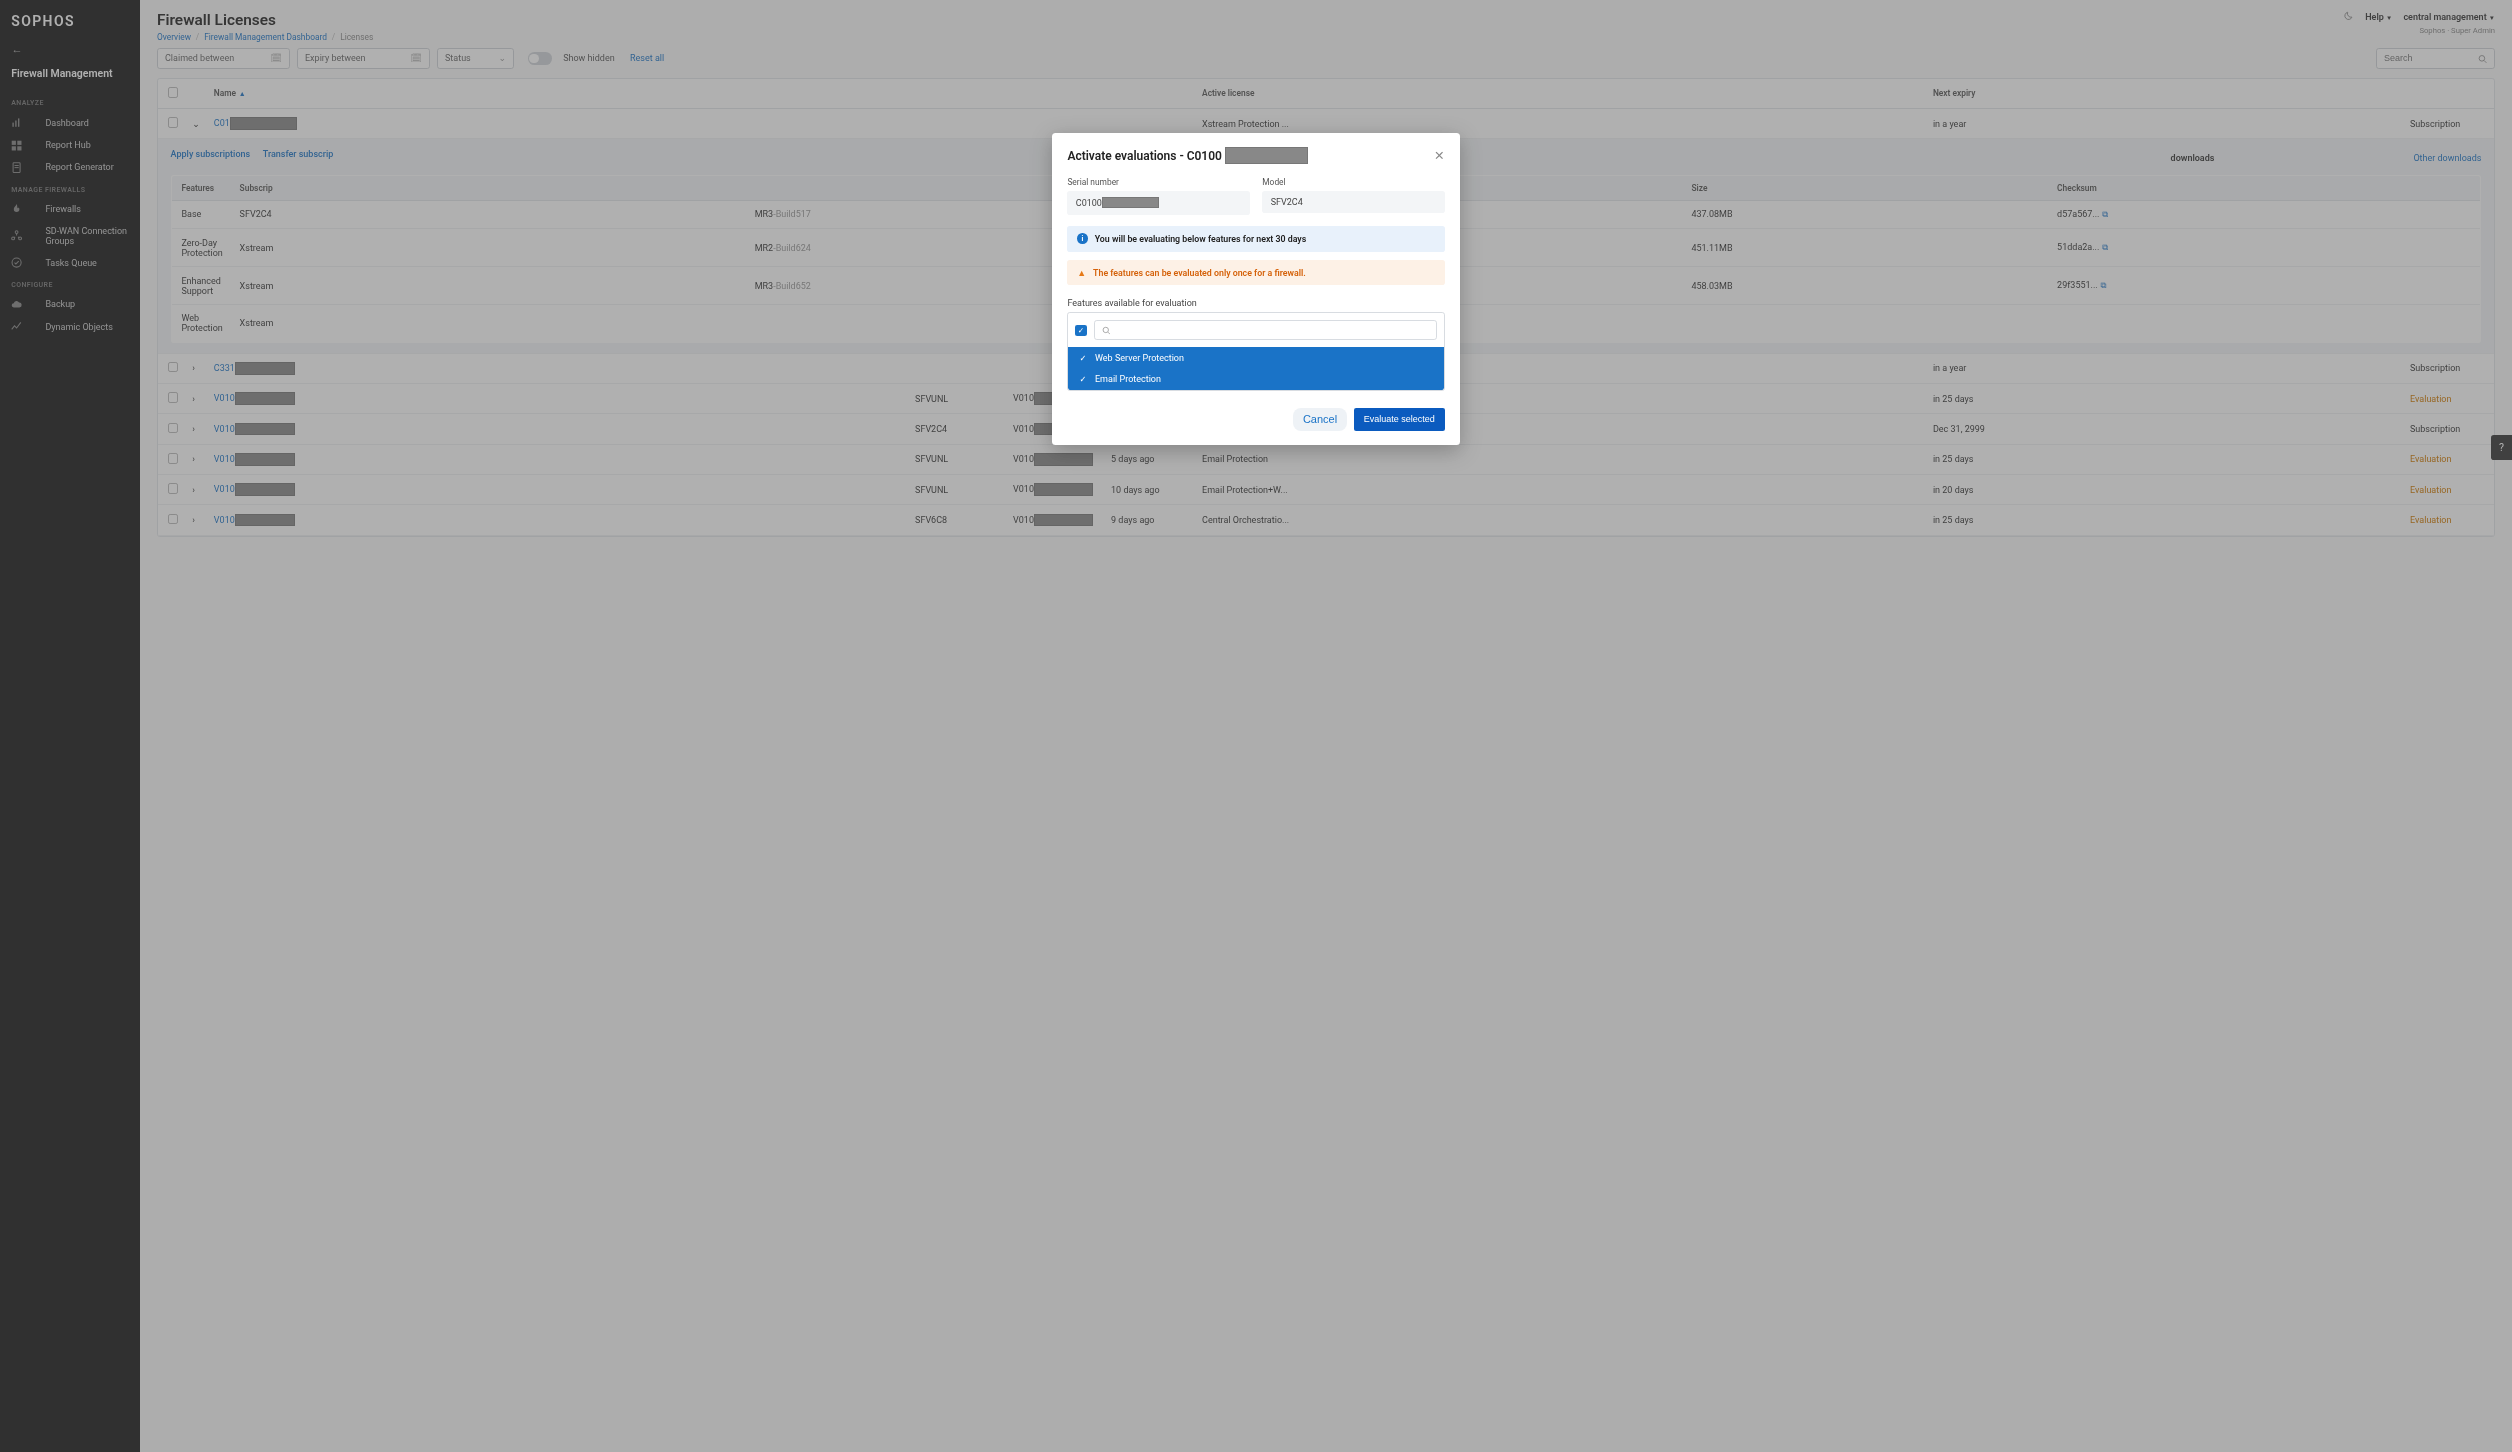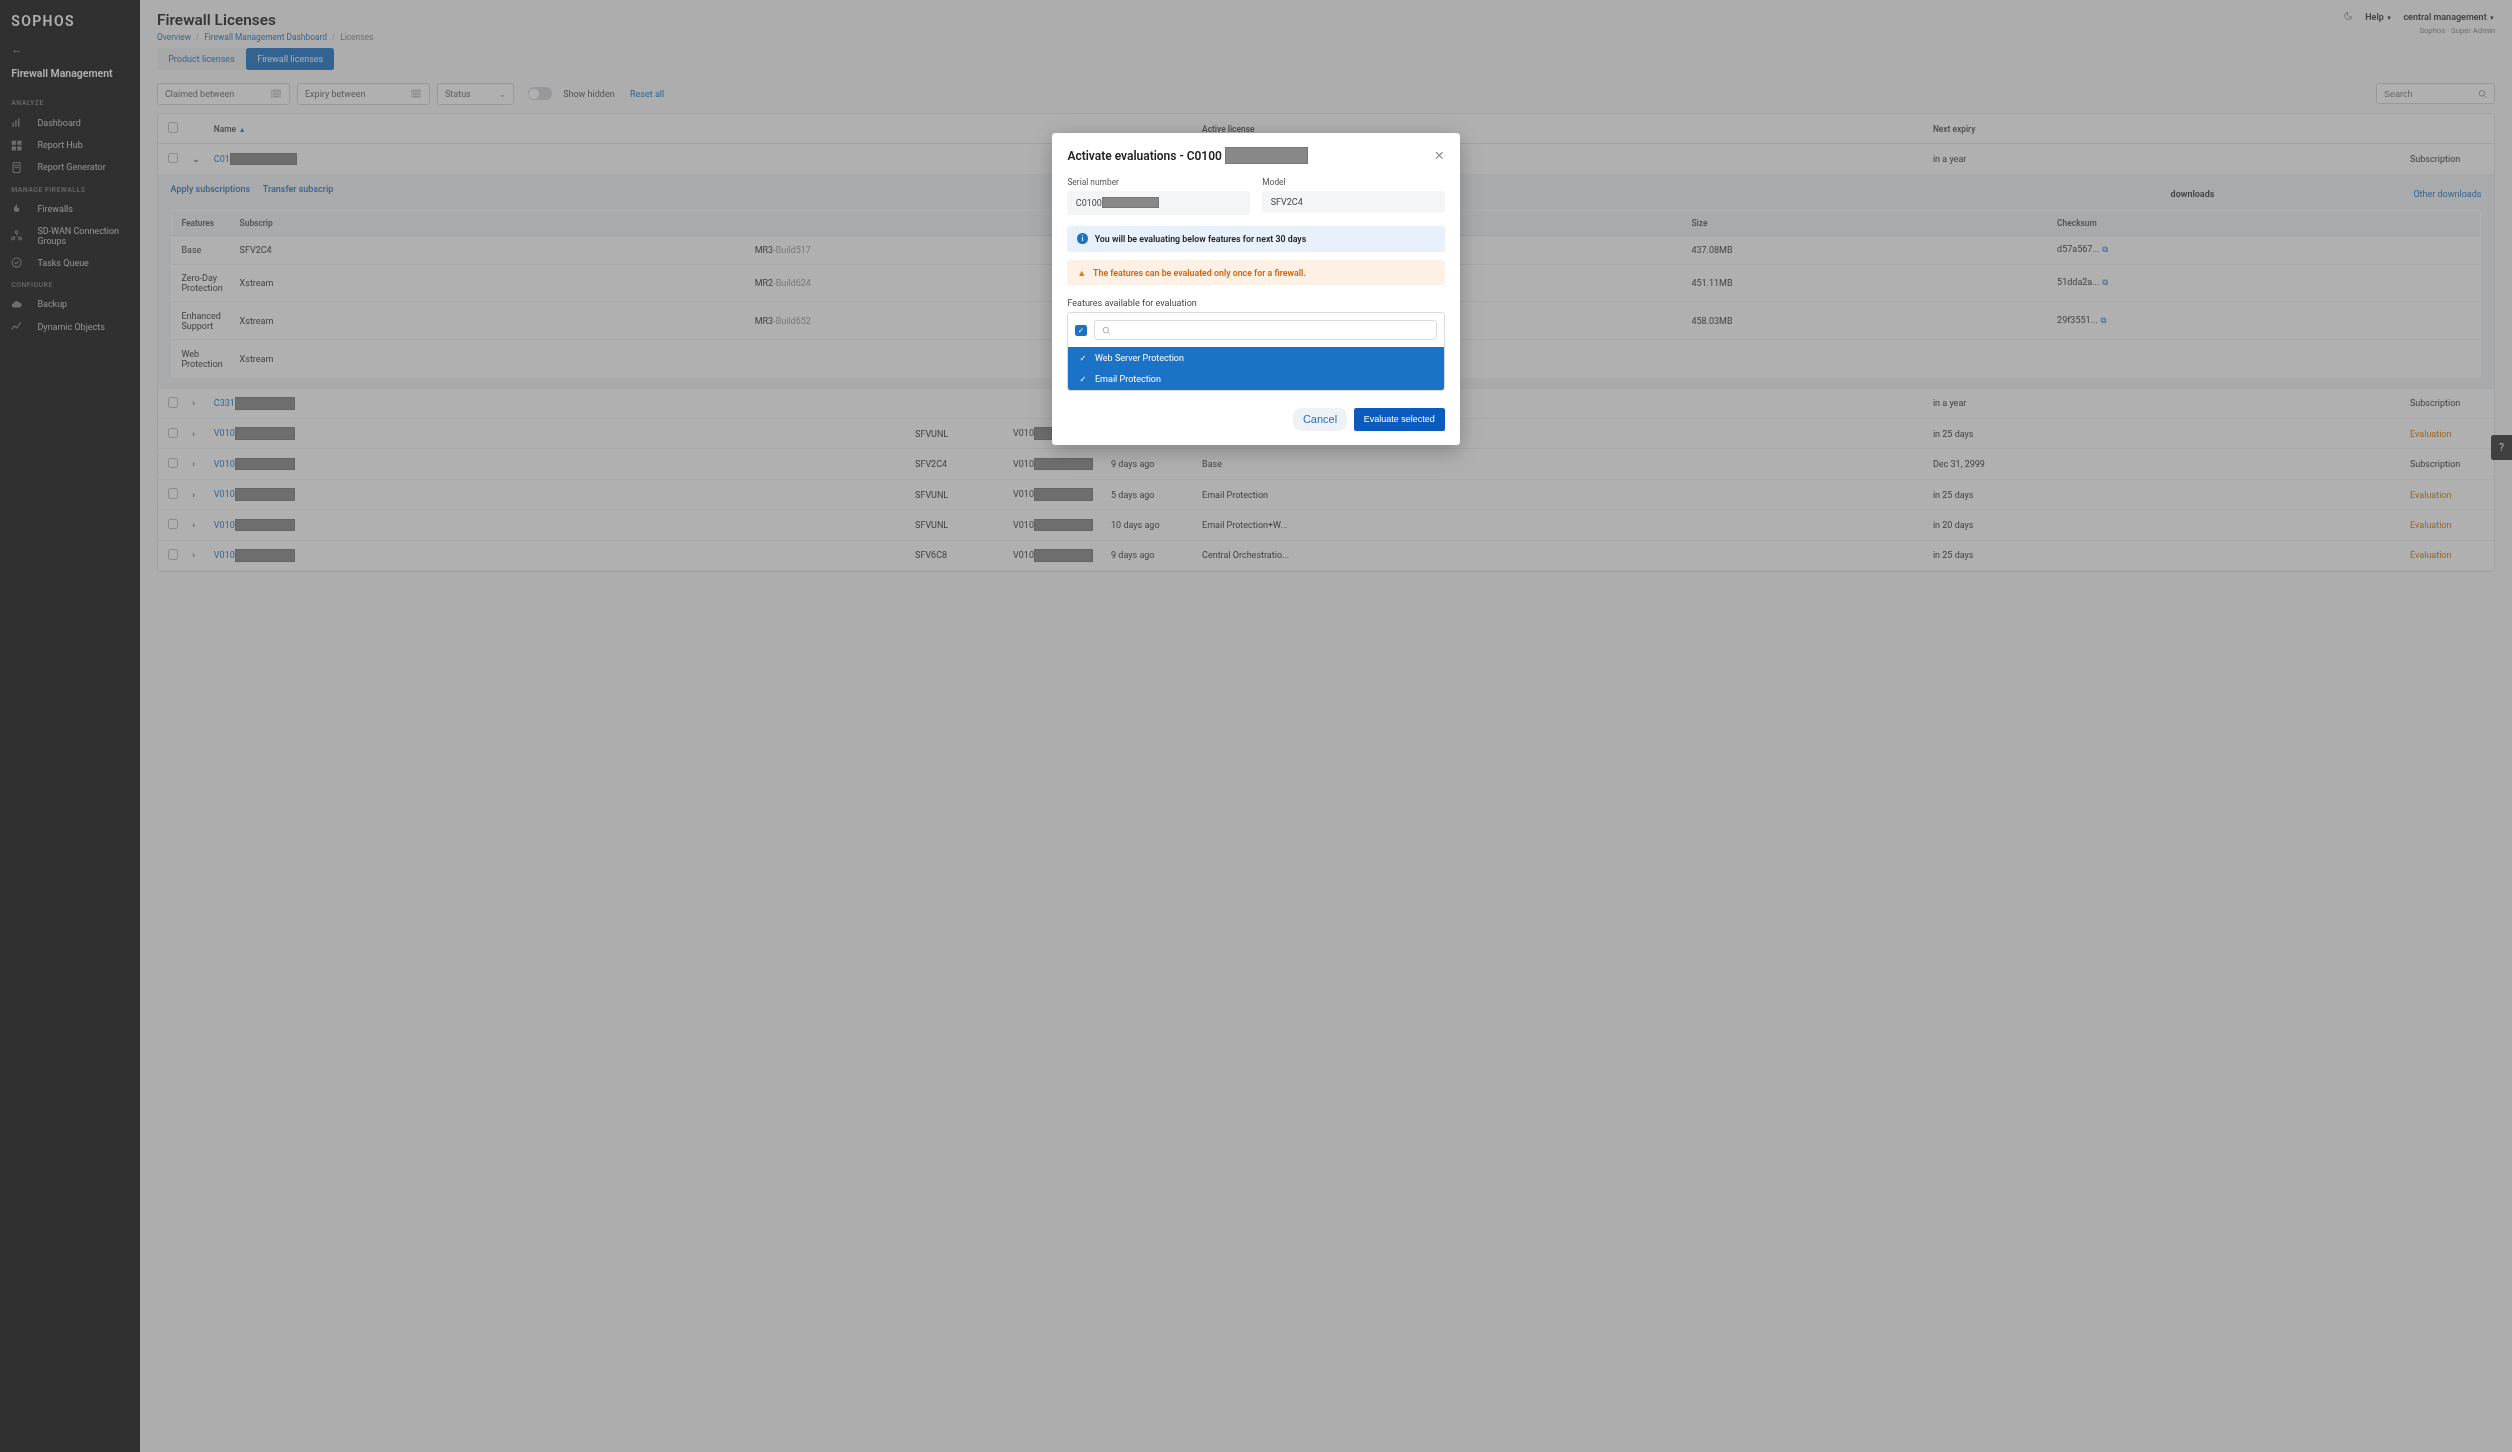--- a/index.html
+++ b/index.html
@@ -6,21 +6,21 @@
   html, body { height: 100%; font-family: -apple-system, BlinkMacSystemFont, "Segoe UI", Roboto, Arial, sans-serif; font-size: 9px; color: #333; }
   body { display: flex; background: #f5f5f5; overflow: hidden; }
 
   
   .sidebar { width: 140px; background: #161616; color: #ccc; flex-shrink: 0; display: flex; flex-direction: column; padding-top: 0; }
   .logo-row { padding: 12.6px 11.2px 9.8px; }
   .logo-text { color: #fff; font-weight: 600; font-size: 14px; letter-spacing: 1.4px; }
   .back-arrow { padding: 4.2px 11.2px 7px; color: #aaa; font-size: 11.2px; cursor: pointer; }
   .sidebar-title { color: #fff; font-size: 10.5px; font-weight: 600; padding: 4.2px 11.2px 12.6px; }
   .side-section-label { color: #777; font-size: 7px; font-weight: 600; letter-spacing: 0.4px; padding: 7px 11.2px 4.2px; }
-  .side-item { display: flex; align-items: center; gap: 15px; padding: 5.6px 11.2px; color: #ccc; font-size: 9px; cursor: pointer; }
+  .side-item { display: flex; align-items: center; gap: 23px; padding: 5.6px 11.2px; color: #ccc; font-size: 9px; cursor: pointer; }
   .side-icon { width: 11.2px; height: 11.2px; color: #888; display: inline-flex; align-items: center; justify-content: center; }
   .side-icon svg { width: 11.2px; height: 11.2px; }
 
   
   .main { flex: 1; display: flex; flex-direction: column; overflow: hidden; background: #fafafa; position: relative; }
   .topbar { display: flex; align-items: flex-start; justify-content: space-between; padding: 11.2px 17px 5.6px; }
   .page-title { font-size: 15.4px; font-weight: 600; color: #222; }
   .breadcrumbs { font-size: 8.4px; color: #888; margin-top: 2.8px; }
   .breadcrumbs a { color: #1a73c7; text-decoration: none; }
   .breadcrumbs .sep { color: #bbb; margin: 0 2.8px; }
@@ -236,24 +236,20 @@
             </svg>
         </span>
         <span class="top-link"><b>Help</b><span class="caret-d">▼</span></span>
         <span class="top-link"><b>central management</b><span class="caret-d">▼</span></span>
       </div>
       <div class="top-subuser">Sophos · Super Admin</div>
     </div>
   </div>
 
   <div class="content">
-    <div class="subtabs">
-      <div class="subtab">Product licenses</div>
-      <div class="subtab active">Firewall licenses</div>
-    </div>
 
 
     <div class="filters-row">
       <div class="filter-box">
         <span>Claimed between</span>
         <span class="cal-icon">🗓</span>
       </div>
       <div class="filter-box">
         <span>Expiry between</span>
         <span class="cal-icon">🗓</span>

